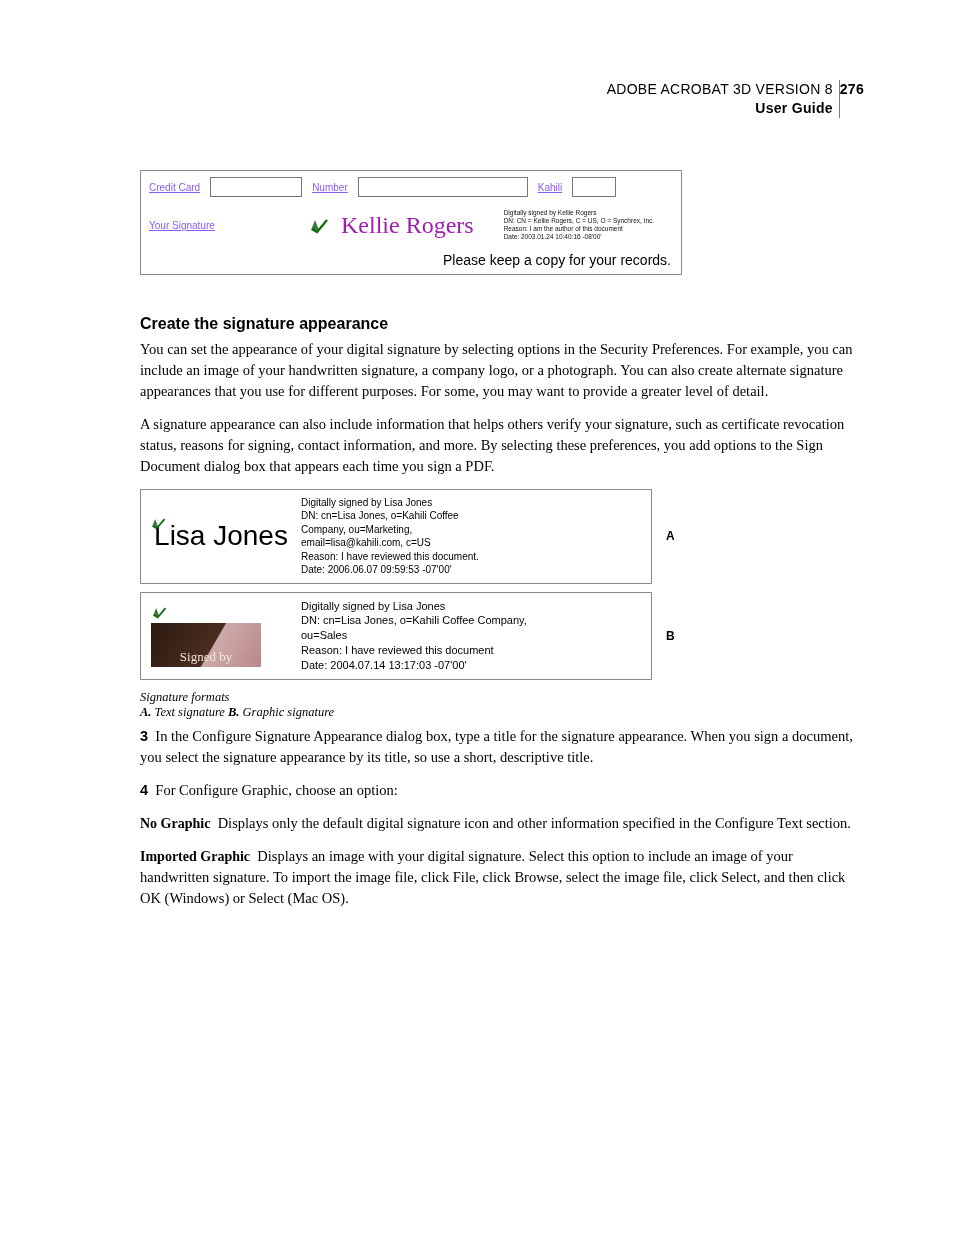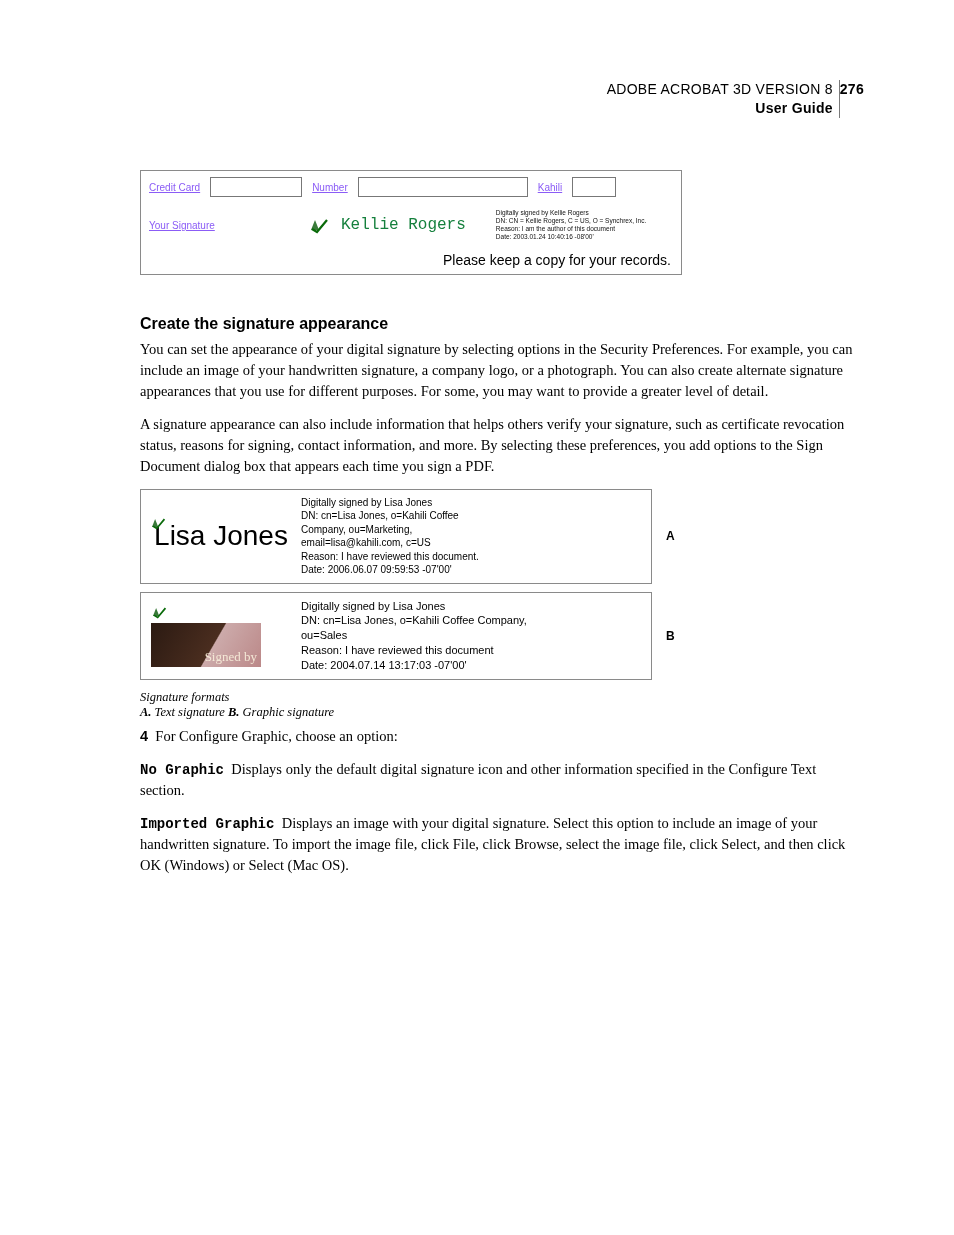--- a/index.html
+++ b/index.html
@@ -42,22 +42,22 @@
   }
   .fig1 .row { display:flex; align-items:center; padding:6px 8px; gap:10px; }
   .fig1 .lbl { font-size:10px; color:#8b5cf6;text-decoration:underline; }
   .fig1 .field {
     border:1px solid #777; height:18px; background:#fff;
   }
   .sig-icon {
     width:22px; height:18px; display:inline-block;
   }
   .script {
-    font-family: Liberation Mono, monospace;
-    font-size:16px; color:#15803d;
+    font-family: Liberation Serif, serif;
+    font-size:24px; color:#a21caf;
   }
   .tiny {
     font-size:6.5px; line-height:1.25; color:#111;
     font-family: Arial, sans-serif;
   }
   .fig1 .footer {
     text-align:right; padding:4px 10px 6px; font-size:14px;
   }
   .caption {
     font-style: italic;
@@ -107,33 +107,33 @@
     font-family: Arial, sans-serif;
     font-size:28px;
   }
   .callout {
     font-family: "Myriad Pro", Arial, sans-serif;
     font-weight:700; font-size:12px;
   }
   .photo {
     width:110px; height:44px;
     background:linear-gradient(120deg,#2b1a12 0%, #4a2d1f 55%, #caa 56%, #b88 100%);
-    display:flex; align-items:flex-end; justify-content:flex-end;
+    display:flex; align-items:flex-end; justify-content:center;
     padding:2px 4px; box-sizing:border-box;
     position:relative;
   }
   .photo .scribble {
     font-family:"Brush Script MT",cursive; font-size:13px; color:#f4e8d6;
   }
   .step-num {
     font-family: "Myriad Pro", Arial, sans-serif;
     font-weight:700; font-size:14.5px;
   }
   .runin {
-    font-family: Liberation Mono, monospace;
+    font-family: Liberation Serif, serif;
     font-weight:700; font-size:14px;
   }
   .sig-svg { display:inline-block; }
 </style>
 </head>
 <body>
 
 <div class="page">
 
   <div class="running-head">
@@ -227,20 +227,23 @@
       </div>
       <span class="callout">B</span>
     </div>
 
     <p class="caption" style="margin-top:10px">
       <span>Signature formats</span><br>
       <span class="bold-label">A.</span><span> Text signature  </span><span class="bold-label">B.</span><span> Graphic signature</span>
     </p>
 
     <p class="body">
+      <span class="step-num">3</span>&nbsp;&nbsp;<span>In the Configure Signature Appearance dialog box, type a title for the signature appearance. When you sign a document, you select the signature appearance by its title, so use a short, descriptive title.</span>
+    </p>
+    <p class="body">
       <span class="step-num">4</span>&nbsp;&nbsp;<span>For Configure Graphic, choose an option:</span>
     </p>
 
     <p class="body">
       <span class="runin">No Graphic</span>&nbsp;&nbsp;<span>Displays only the default digital signature icon and other information specified in the Configure Text section.</span>
     </p>
 
     <p class="body">
       <span class="runin">Imported Graphic</span>&nbsp;&nbsp;<span>Displays an image with your digital signature. Select this option to include an image of your handwritten signature. To import the image file, click File, click Browse, select the image file, click Select, and then click OK (Windows) or Select (Mac OS).</span>
     </p>

